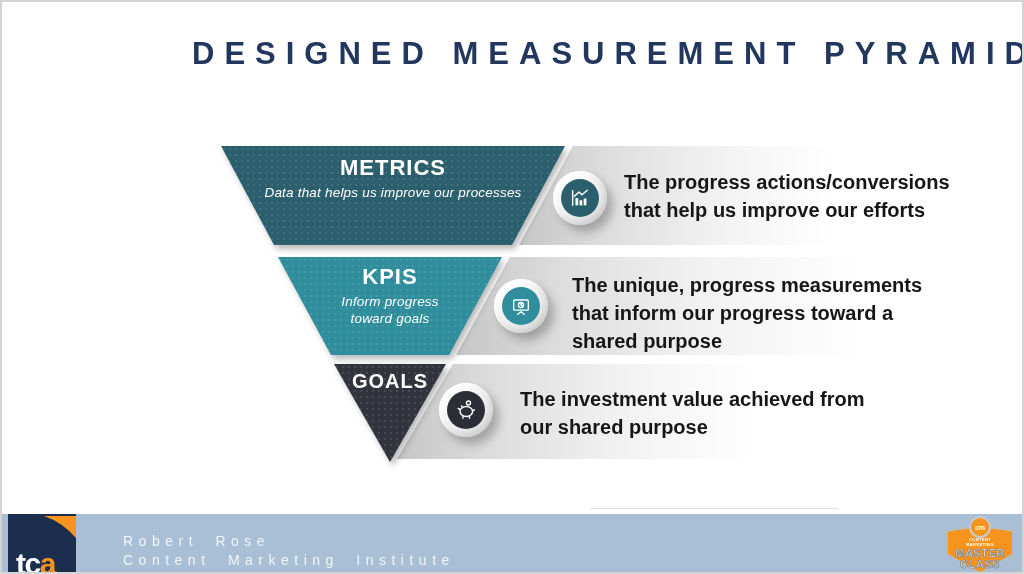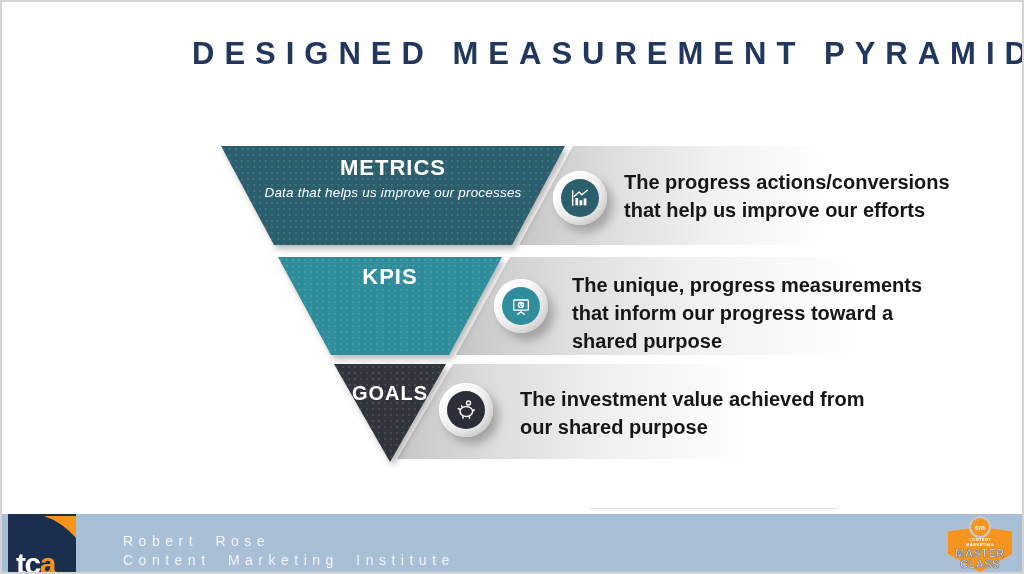--- a/index.html
+++ b/index.html
@@ -30,21 +30,21 @@
   .tier {
     width:100%; height:100%; color:#fff; text-align:center; box-sizing:border-box;
     background-image:radial-gradient(rgba(255,255,255,0.10) 1px, transparent 1.2px);
     background-size:6px 6px;
   }
   .tier-wrap-1 { left:219px; top:144px; width:344px; height:99px; }
   .tier-wrap-2 { left:276px; top:255px; width:224px; height:98px; }
   .tier-wrap-3 { left:332px; top:362px; width:112px; height:98px; }
   .tier-1 { background-color:#2c5f6d; clip-path:polygon(0 0,100% 0,calc(100% - 53px) 100%,53px 100%); padding-top:9px; }
   .tier-2 { background-color:#2f8d9c; clip-path:polygon(0 0,100% 0,calc(100% - 53px) 100%,53px 100%); padding-top:7px; }
-  .tier-3 { background-color:#31343d; clip-path:polygon(0 0,100% 0,50% 100%); padding-top:18px; }
+  .tier-3 { background-color:#31343d; clip-path:polygon(0 0,100% 0,50% 100%); padding-top:6px; }
   .tier-label   { font-size:22px; font-weight:800; letter-spacing:1px; }
   .tier-3 .tier-label { font-size:20px; }
   .tier-sublabel { font-style:italic; font-size:13.5px; line-height:17px; margin-top:3px; letter-spacing:0.2px; }
   .tier-sublabel span { display:block; }
   
   .icon-btn {
     position:absolute; width:54px; height:54px; border-radius:50%;
     background:linear-gradient(140deg,#ffffff 15%,#dddddd 100%);
     box-shadow:6px 7px 10px rgba(0,0,0,0.25), inset 2px 2px 3px #ffffff, inset -3px -3px 6px rgba(0,0,0,0.10);
     display:flex; align-items:center; justify-content:center;
@@ -106,20 +106,24 @@
       <div class="tier-label">METRICS</div>
       <div class="tier-sublabel">
         <span>Data that helps us improve our processes</span>
       </div>
     </div>
   </div>
 
   <div class="tier-wrap tier-wrap-2">
     <div class="tier tier-2">
       <div class="tier-label">KPIS</div>
+      <div class="tier-sublabel">
+        <span>Inform progress</span>
+        <span>toward goals</span>
+      </div>
     </div>
   </div>
 
   <div class="tier-wrap tier-wrap-3">
     <div class="tier tier-3">
       <div class="tier-label">GOALS</div>
     </div>
   </div>
 
   <div class="icon-btn icon-btn-1">

